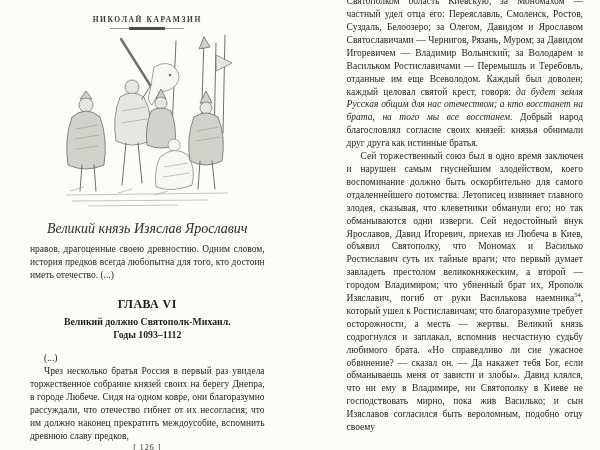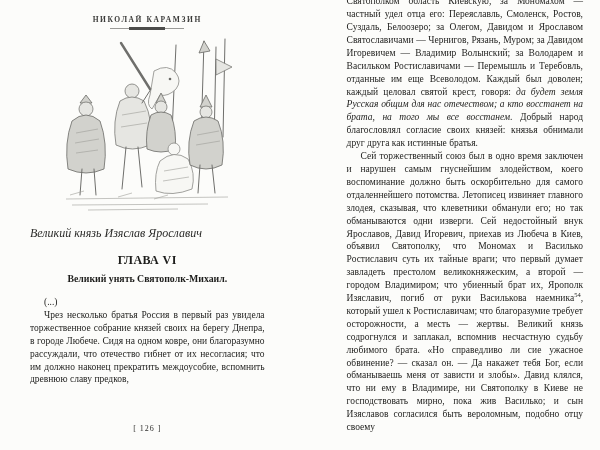--- a/index.html
+++ b/index.html
@@ -58,22 +58,23 @@
     background: #4c4c4a;
   }
 
   .illustration-wrap {
     margin: 6px auto 0 auto;
     width: 178px;
     text-align: center;
   }
   .illustration-wrap svg { display: block; }
   .illustration-caption {
+    text-align: center;
     font-style: italic;
-    font-size: 12px;
+    font-size: 14px;
     color: #2b2b29;
     margin-top: 5px;
     line-height: 10px;
   }
 
   .body-text {
     font-size: 9.5px;
     line-height: 12.9px;
     text-align: justify;
     color: #1d1d1b;
@@ -177,24 +178,28 @@
         <line class="engraving-hatch" x1="14" y1="168" x2="150" y2="167"></line>
         <line class="engraving-hatch" x1="30" y1="173" x2="120" y2="172"></line>
         <line class="engraving-hatch" x1="12" y1="158" x2="26" y2="154"></line>
         <line class="engraving-hatch" x1="60" y1="160" x2="74" y2="156"></line>
         <line class="engraving-hatch" x1="96" y1="162" x2="110" y2="158"></line>
       </svg>
     </div>
 
     <div class="illustration-caption">Великий князь Изяслав Ярославич</div>
 
+    <div class="body-text left-intro">
+      <p>нравов, драгоценные своею древностию. Одним словом, история предков всегда любопытна для того, кто достоин иметь отечество. (...)</p>
+    </div>
 
     <div class="chapter-heading">
       <div class="chapter-title">ГЛАВА VI</div>
-      <div class="chapter-subtitle">Великий унять Святополк-Михаил.</div>
+      <div class="chapter-subtitle">Великий должно Святополк-Михаил.</div>
+      <div class="chapter-years">Годы 1093–1112</div>
     </div>
 
     <div class="body-text ellipsis-line">
       <p class="indent">(...)</p>
     </div>
 
     <div class="body-text left-body">
       <p class="indent">Чрез несколько братья Россия в первый раз увидела торжественное собрание князей своих на берегу Днепра, в городе Любече. Сидя на одном ковре, они благоразумно рассуждали, что отечество гибнет от их несогласия; что им должно наконец прекратить междоусобие, вспомнить древнюю славу предков,</p>
     </div>
 

